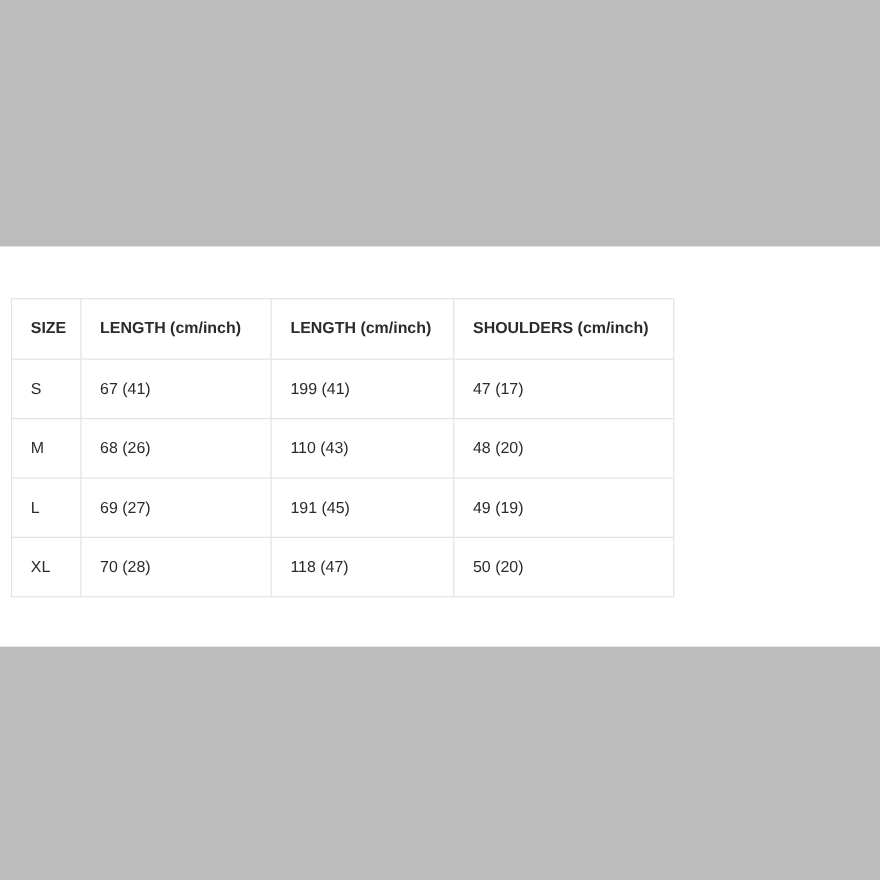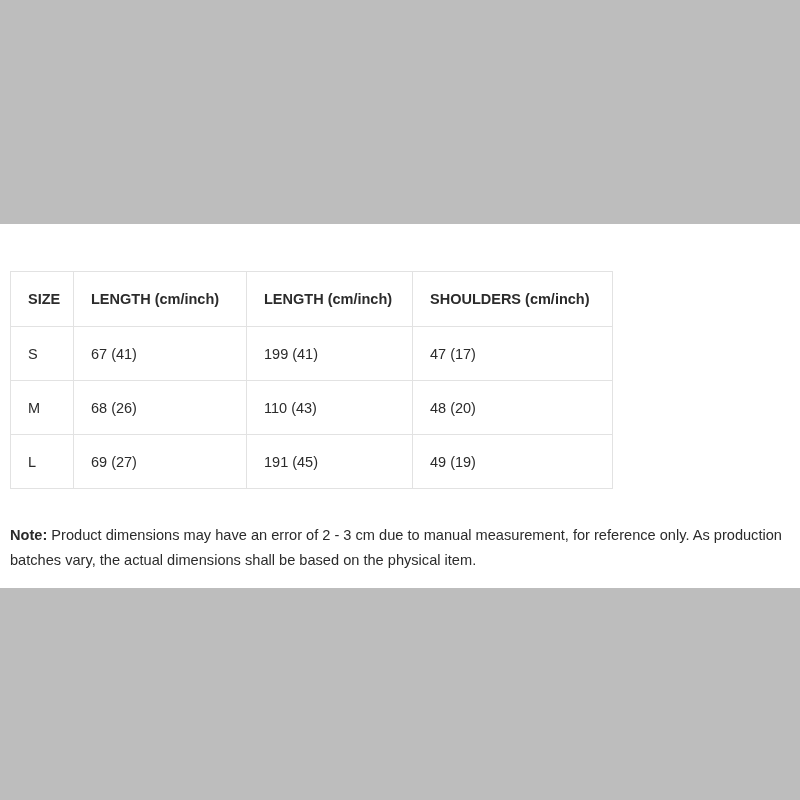--- a/index.html
+++ b/index.html
@@ -122,22 +122,27 @@
           <td>68 (26)</td>
           <td>110 (43)</td>
           <td>48 (20)</td>
         </tr>
         <tr>
           <td>L</td>
           <td>69 (27)</td>
           <td>191 (45)</td>
           <td>49 (19)</td>
         </tr>
+        <tr>
+          <td>XL</td>
+          <td>70 (28)</td>
+          <td>118 (47)</td>
+          <td>50 (20)</td>
+        </tr>
       </tbody>
     </table>
 
-    <div class="note"><b>Note:</b><span> Product dimensions may have an error of 2 - 3 cm due to manual measurement, for reference only. As production batches vary, the actual dimensions shall be based on the physical item.</span></div>
 
   </div>
 
   <div class="band-bottom"></div>
 
 </div>
 
 </body></html>

